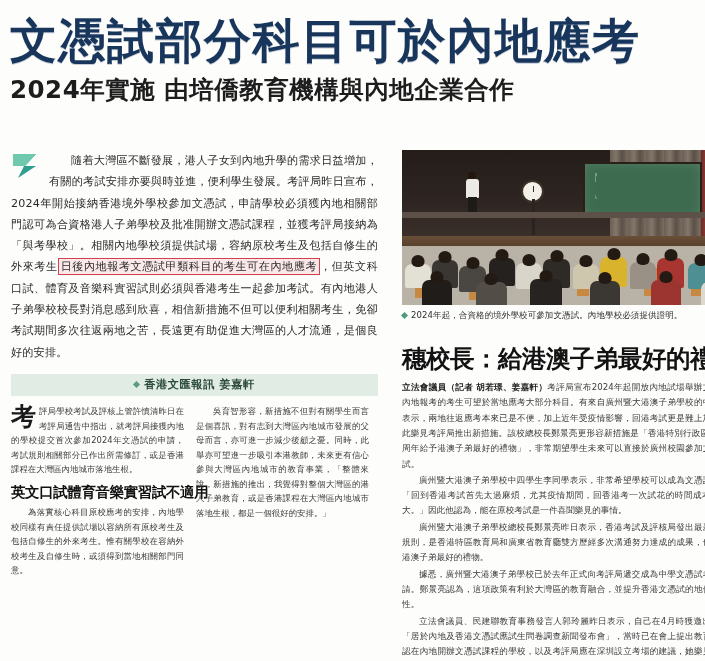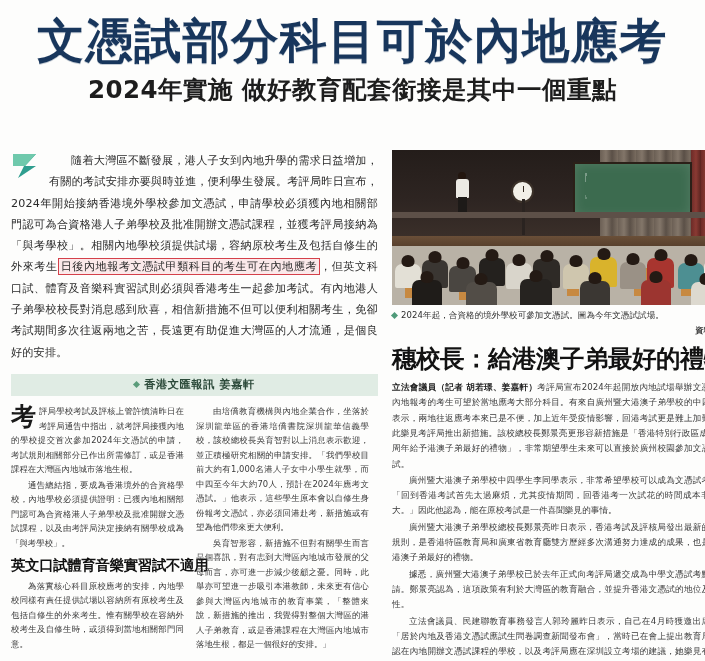--- a/index.html
+++ b/index.html
@@ -18,21 +18,20 @@
     width: 705px;
     height: 661px;
     position: relative;
     background: #fdfdfc;
     box-sizing: border-box;
   }
 
   
   .masthead {
     padding: 16px 10px 0 10px;
-    text-align: center;
   }
   .headline-main {
     font-family: "DejaVu Serif", serif;
     font-weight: bold;
     font-size: 47px;
     line-height: 1.06;
     color: #18365c;
     letter-spacing: 1.5px;
     white-space: nowrap;
     text-shadow: 0 1px 0 rgba(24,54,92,0.25);
@@ -51,21 +50,21 @@
   
   .content {
     position: absolute;
     top: 150px;
     left: 0;
     right: 0;
     bottom: 0;
     display: flex;
     padding: 0 9px 0 11px;
     box-sizing: border-box;
-    gap: 0;
+    gap: 10px;
   }
   .col-left {
     width: 376px;
     flex: none;
     position: relative;
     padding-right: 9px;
     box-sizing: border-box;
   }
   .col-right {
     flex: 1;
@@ -363,21 +362,21 @@
   }
   .right-body p.noindent { text-indent: 0; }
 </style>
 </head>
 <body>
 
 <div class="page">
 
   <div class="masthead">
     <div class="headline-main">文憑試部分科目可於內地應考</div>
-    <div class="headline-sub">2024年實施  做好教育配套銜接是其中一個重點</div>
+    <div class="headline-sub">2024年實施  由培僑教育機構與內地企業合作</div>
   </div>
 
   <div class="content">
 
     <div class="col-left">
 
       <div class="lead-wrap">
         <div class="lead-marker">
           <svg width="30" height="26" viewBox="0 0 30 26">
             <polygon points="0,1 23,1 12,13 23,13 5,25 11,13 0,13" fill="#2f9e8f"></polygon>
@@ -390,32 +389,30 @@
       <div class="byline-band">
         <span class="byline-dot"></span>
         <span>香港文匯報訊 姜嘉軒</span>
       </div>
 
       <div class="subcols">
 
         <div class="subcol">
           <div class="body-text">
             <p class="noindent"><span class="dropcap">考</span><span>評局學校考試及評核上管許慎清昨日在考評局通告中指出，就考評局接獲內地的學校提交首次參加2024年文憑試的申請，考試規則相關部分已作出所需修訂，或是香港課程在大灣區內地城市落地生根。</span></p>
-            <p>通告總結指，要成為香港境外的合資格學校，內地學校必須提供證明：已獲內地相關部門認可為合資格港人子弟學校及批准開辦文憑試課程，以及由考評局決定接納有關學校成為「與考學校」。</p>
           </div>
           <div class="sub-headline">英文口試體育音樂實習試不適用</div>
           <div class="body-text">
             <p>為落實核心科目原校應考的安排，內地學校同樣有責任提供試場以容納所有原校考生及包括自修生的外來考生。惟有關學校在容納外校考生及自修生時，或須得到當地相關部門同意。</p>
 
           </div>
         </div>
 
         <div class="subcol">
           <div class="body-text">
-            <p>由培僑教育機構與內地企業合作，坐落於深圳龍華區的香港培僑書院深圳龍華信義學校，該校總校長吳育智對以上消息表示歡迎，並正積極研究相關的申請安排。「我們學校目前大約有1,000名港人子女中小學生就學，而中四至今年大約70人，預計在2024年應考文憑試。」他表示，這些學生原本會以自修生身份報考文憑試，亦必須回港赴考，新措施或有望為他們帶來更大便利。</p>
             <p>吳育智形容，新措施不但對有關學生而言是個喜訊，對有志到大灣區內地城市發展的父母而言，亦可進一步減少後顧之憂。同時，此舉亦可望進一步吸引本港教師，未來更有信心參與大灣區內地城市的教育事業，「整體來說，新措施的推出，我覺得對整個大灣區的港人子弟教育，或是香港課程在大灣區內地城市落地生根，都是一個很好的安排。」</p>
           </div>
         </div>
 
       </div>
     </div>
 
     <div class="col-right">
 
       <div class="photo">
@@ -487,21 +484,21 @@
           <div class="stu" style="left:74%; top:34px; width:30px; height:28px; background:#9c3530;">
               <span class="h"></span>
             </div>
           <div class="stu" style="left:89%; top:36px; width:29px; height:26px; background:#ddd9cf;">
               <span class="h"></span>
             </div>
         </div>
       </div>
 
       <div class="caption">
-        <span class="cap-dot"></span><span>2024年起，合資格的境外學校可參加文憑試。圖為今年文憑試試場。</span>
+        <span class="cap-dot"></span><span>2024年起，合資格的境外學校可參加文憑試。內地學校必須提供證明。</span>
       </div>
       <div class="credit">資料圖片</div>
 
       <div class="right-headline">穗校長：給港澳子弟最好的禮物</div>
 
       <div class="right-body">
         <p class="noindent"><span class="dateline">立法會議員（記者 胡若璟、姜嘉軒）</span><span>考評局宣布2024年起開放內地試場舉辦文憑試，內地報考的考生可望於當地應考大部分科目。有來自廣州暨大港澳子弟學校的中四學生表示，兩地往返應考本來已是不便，加上近年受疫情影響，回港考試更是難上加難，因此樂見考評局推出新措施。該校總校長鄭景亮更形容新措施是「香港特別行政區成立25周年給予港澳子弟最好的禮物」，非常期望學生未來可以直接於廣州校園參加文憑試考試。</span></p>
         <p>廣州暨大港澳子弟學校中四學生李同學表示，非常希望學校可以成為文憑試考點，「回到香港考試首先太過麻煩，尤其疫情期間，回香港考一次試花的時間成本非常巨大。」因此他認為，能在原校考試是一件喜聞樂見的事情。</p>
         <p>廣州暨大港澳子弟學校總校長鄭景亮昨日表示，香港考試及評核局發出最新的考試規則，是香港特區教育局和廣東省教育廳雙方歷經多次溝通努力達成的成果，也是送給港澳子弟最好的禮物。</p>
         <p>據悉，廣州暨大港澳子弟學校已於去年正式向考評局遞交成為中學文憑試考點的申請。鄭景亮認為，這項政策有利於大灣區的教育融合，並提升香港文憑試的地位及認受性。</p>

